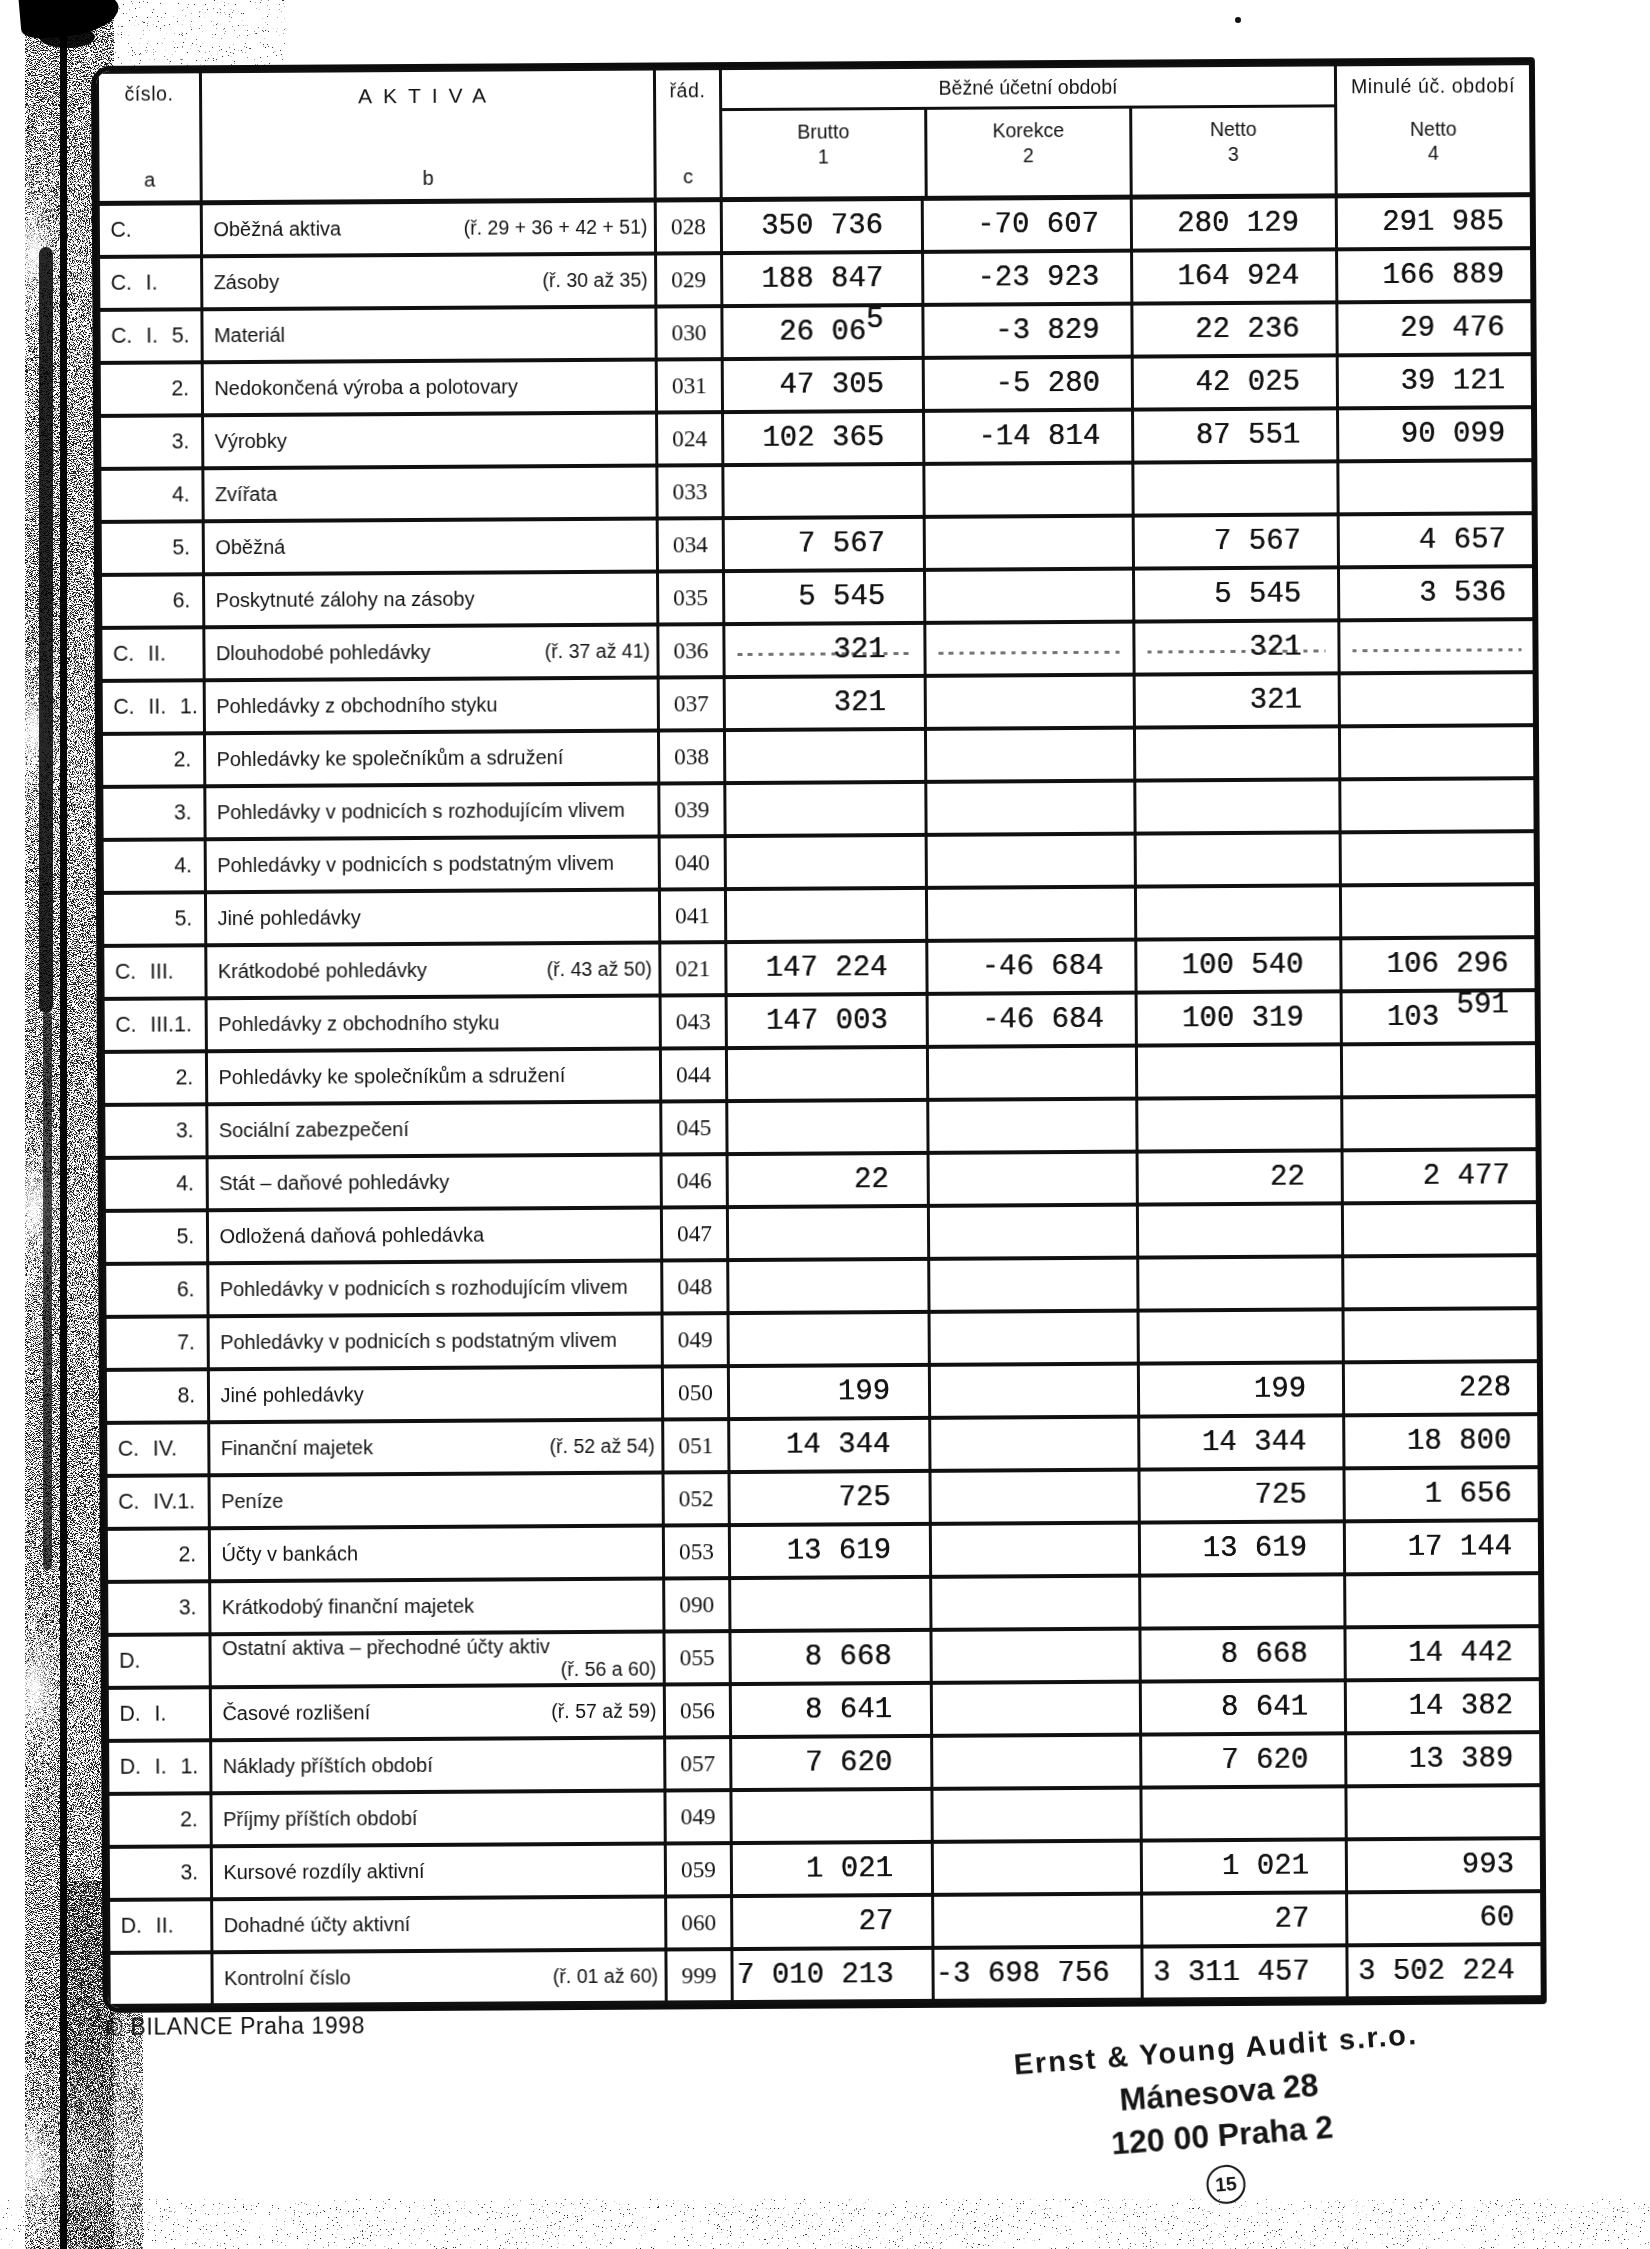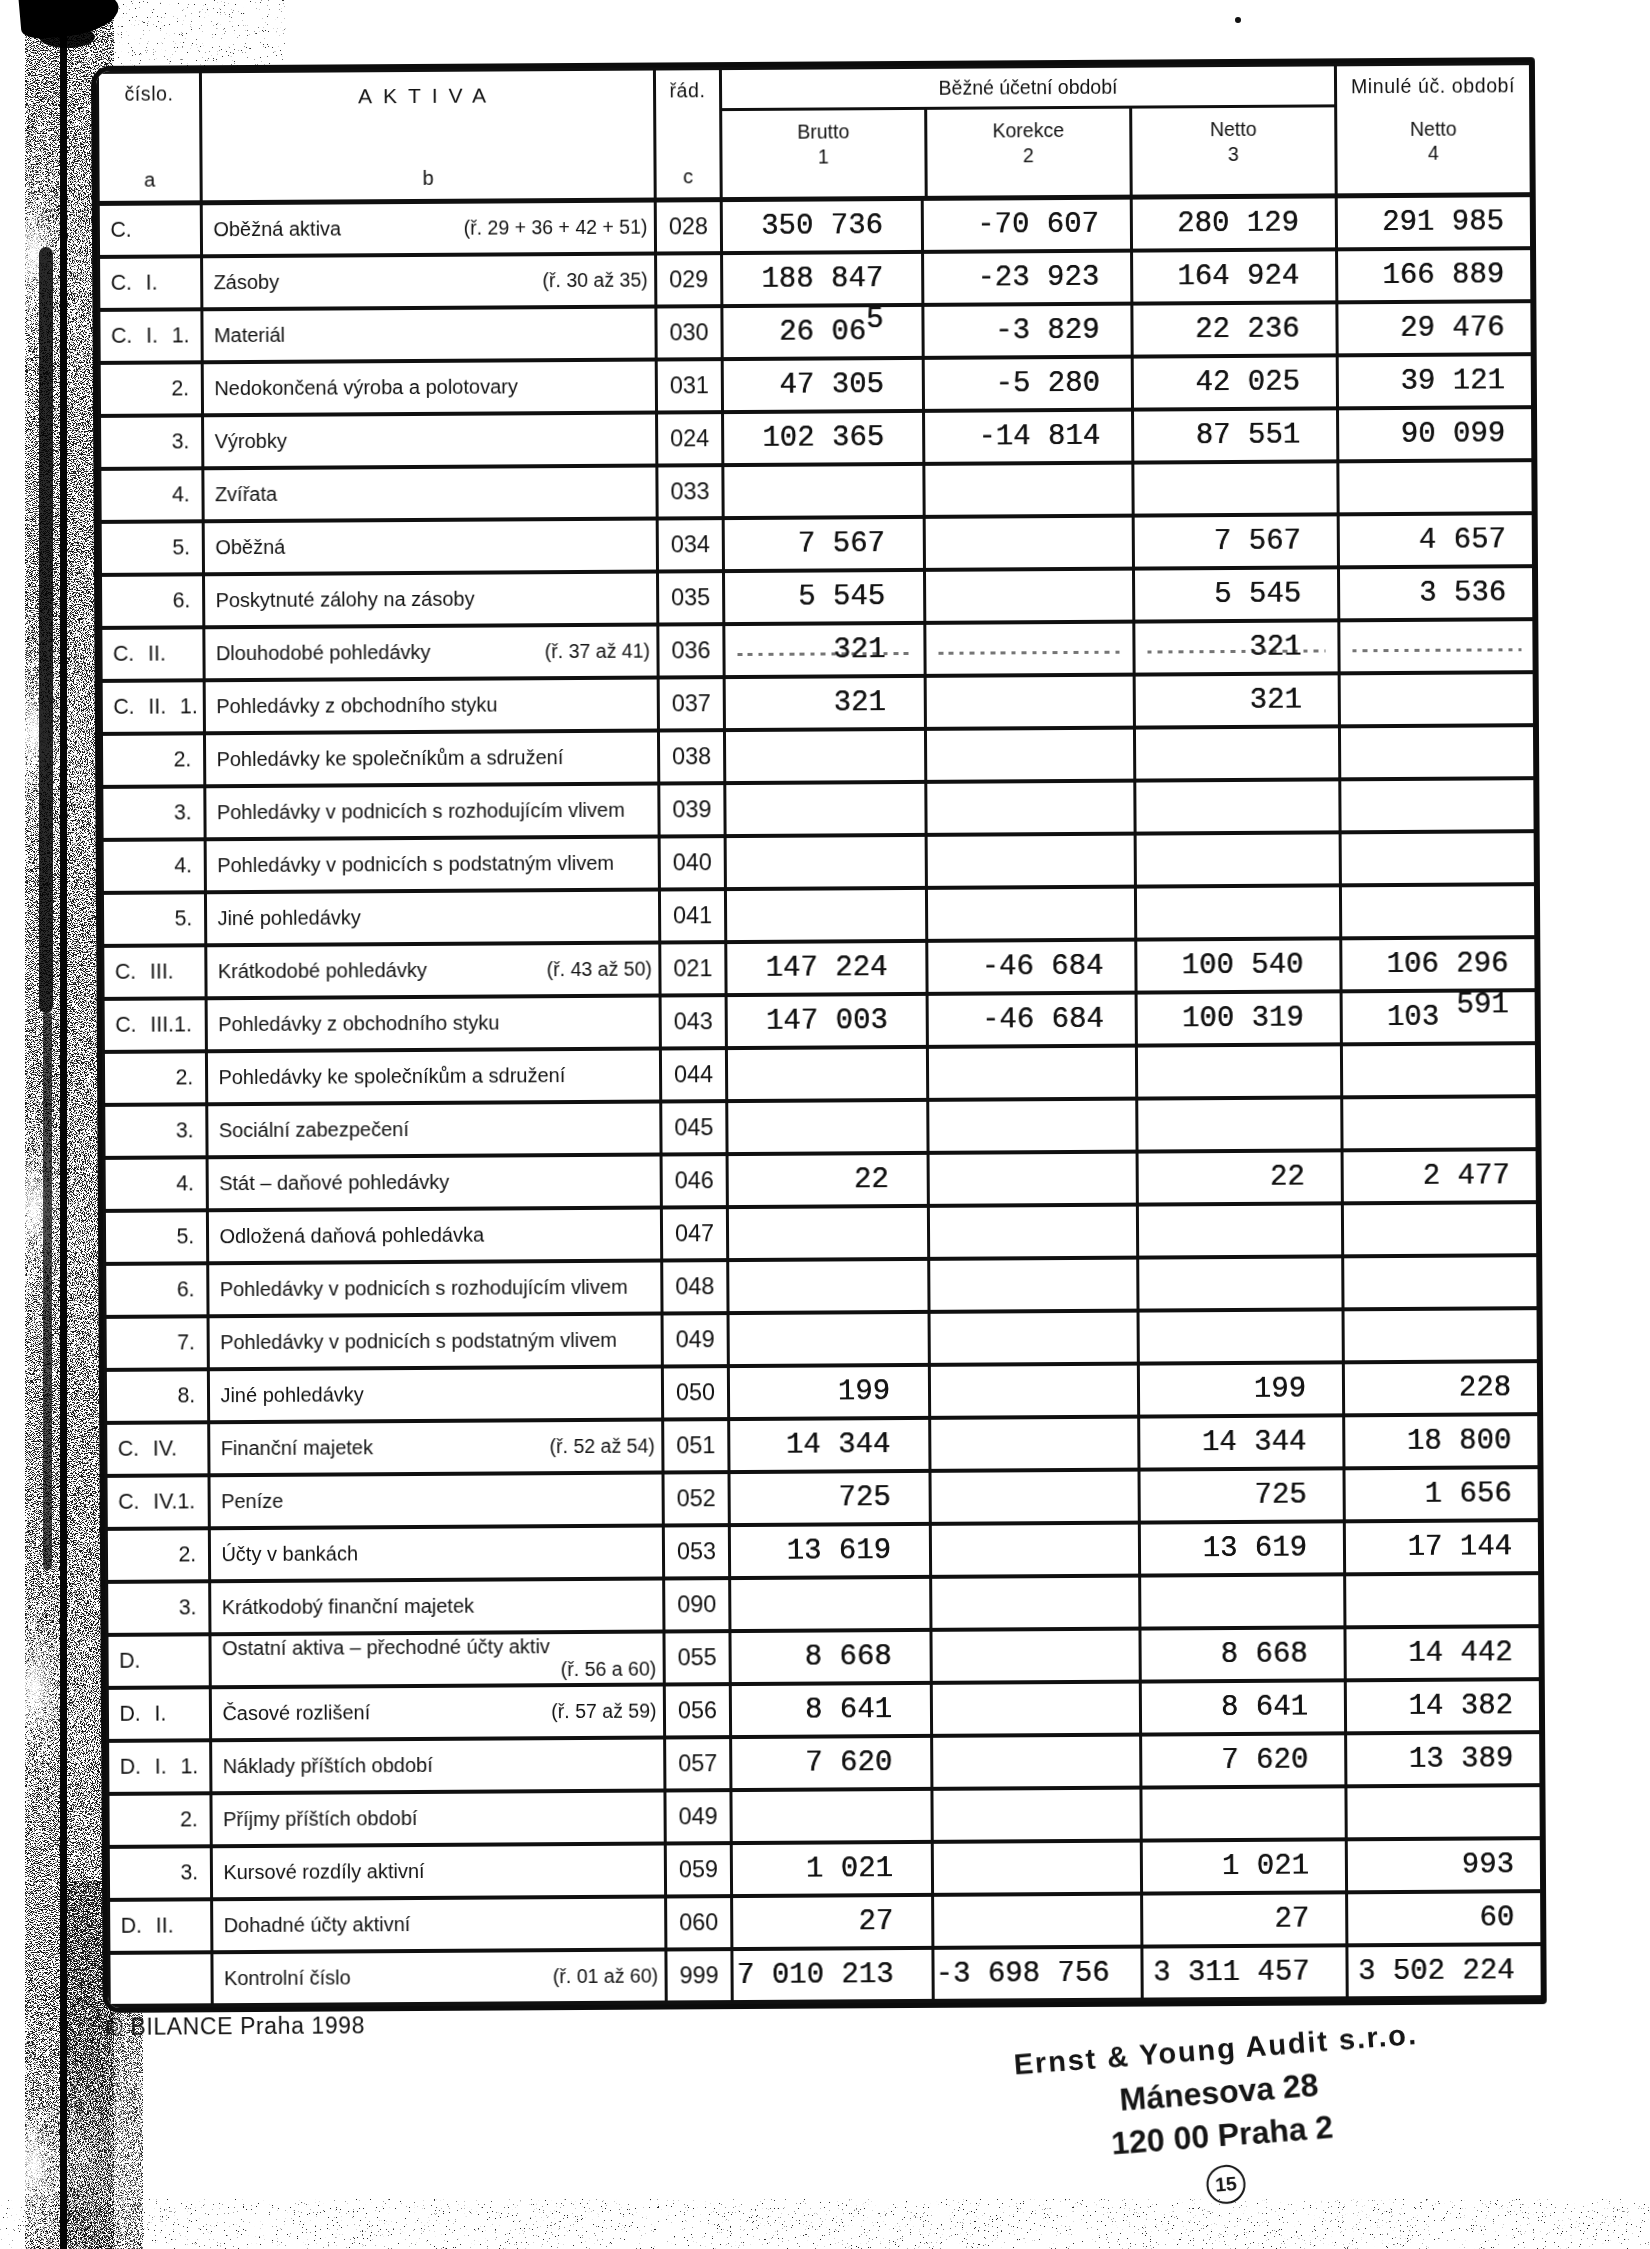--- a/index.html
+++ b/index.html
@@ -37,21 +37,21 @@
   .sub-n{font-size:19.5px;margin-top:1.3px;}
   .thprev .prev-mid{margin-top:19.5px;text-align:center;}
   
   .ca{font-size:21.4px;padding-left:10.4px;white-space:pre;word-spacing:7.8px;}
   .ca.num-label{text-align:right;padding-right:11.7px;padding-left:0;}
   .cb{padding:0 6.5px 0 10.4px;font-size:20px;}
   .brow{display:flex;justify-content:space-between;align-items:center;gap:5.2px;}
   .f-ref,.f-ref2{font-size:19.5px;white-space:nowrap;}
   .f-ref2{display:none;text-align:right;margin-top:0px;}
   .f-ref2.show{display:block;}
-  .cc{text-align:center;font-family:Liberation Sans, sans-serif;font-size:23.4px;}
+  .cc{text-align:center;font-family:Liberation Serif, serif;font-size:23.4px;}
   .cn{
     font-family:"Liberation Mono",monospace;font-size:29px;text-align:right;
     text-shadow:0.3px 0 0 currentColor;white-space:nowrap;
   }
   .n1{padding-right:38px;}
   .n2{padding-right:31px;}
   .n3{padding-right:36px;}
   .n4{padding-right:26px;}
   .sup{position:relative;top:-11.7px;}
   
@@ -191,21 +191,21 @@
                 </div>
 
     </td>
     <td class="cc"><span class="f-c">029</span></td>
     <td class="cn n1">188 847</td>
     <td class="cn n2">-23 923</td>
     <td class="cn n3">164 924</td>
     <td class="cn n4">166 889</td>
   </tr>
             <tr>
-    <td class="ca"><span class="f-a">C. I. 1.</span></td>
+    <td class="ca"><span class="f-a">C. I. 5.</span></td>
     <td class="cb">
       <div class="brow">
                   <span class="f-b">Materiál</span>
                   <span class="f-ref"></span>
                 </div>
 
     </td>
     <td class="cc"><span class="f-c">030</span></td>
     <td class="cn n1">26 06<span class="sup">5</span></td>
     <td class="cn n2">-3 829</td>

